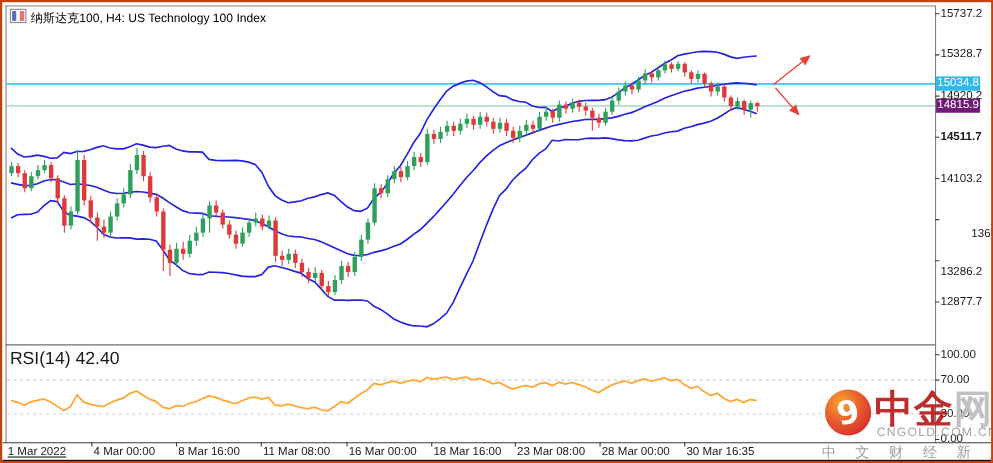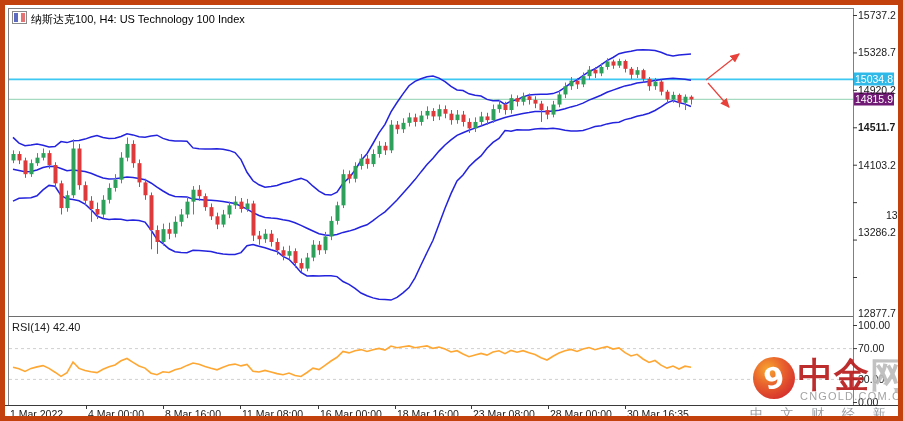--- a/index.html
+++ b/index.html
@@ -1,33 +1,33 @@
 <!DOCTYPE html>
 <html><head>
 <meta charset="utf-8">
 <style>
   html,body{margin:0;padding:0;background:#e8e8e8;}
   .chart-window{
     position:relative;width:903px;height:421px;background:#ffffff;
     font-family:"Liberation Sans", sans-serif;overflow:hidden;
-    box-sizing:border-box;border:5px solid #c2410c;
+    box-sizing:border-box;border:2px solid #c2410c;
   }
   #plot{position:absolute;left:0;top:0;}
   .hdr{position:absolute;left:26px;top:7px;font-size:11px;color:#000;white-space:nowrap;}
   .hdr-icon{position:absolute;left:7px;top:6px;width:13px;height:11px;border:1px solid #8a8a8a;background:#fff;}
   .hdr-icon span{position:absolute;top:1px;bottom:1px;}
   .axis-label{position:absolute;font-size:10.5px;color:#1a1a1a;white-space:nowrap;}
   .price-label{left:853px;transform:translateY(-50%);}
   .time-label{top:403px;}
   .hl-label{
     position:absolute;left:849px;width:40px;height:13px;line-height:13px;
     color:#fff;font-size:10.5px;text-align:center;transform:translateY(-50%);
     white-space:nowrap;
   }
-  .rsi-title{position:absolute;left:7px;top:316px;font-size:11px;color:#1a1a1a;}
+  .rsi-title{position:absolute;left:7px;top:316px;font-size:16px;color:#1a1a1a;}
   .watermark{position:absolute;left:745px;top:348px;width:158px;height:68px;opacity:.92;}
   .wm-logo{position:absolute;left:2px;top:3px;}
   .wm-brand{position:absolute;left:48px;top:-1px;font-size:35px;font-weight:bold;letter-spacing:1px;white-space:nowrap;}
   .wm-domain{position:absolute;left:50px;top:37px;font-size:11px;color:#9b9b9b;letter-spacing:1.2px;white-space:nowrap;}
   .wm-tagline{position:absolute;left:0px;top:52px;font-size:13px;color:#8f9498;letter-spacing:7px;white-space:nowrap;}
 </style>
 </head>
 <body>
 
 <div class="chart-window">
@@ -325,31 +325,31 @@
 
   <div class="rsi-title">RSI(14) 42.40</div>
 
   <div id="price-labels">
       <div class="axis-label price-label" style="top: 10px;">15737.2</div>
       <div class="axis-label price-label" style="top: 47.4286px;">15328.7</div>
       <div class="axis-label price-label" style="top: 84.8571px;">14920.2</div>
       <div class="axis-label price-label" style="top: 122.286px; font-weight: bold;">14511.7</div>
       <div class="axis-label price-label" style="top: 159.714px;">14103.2</div>
       <div class="axis-label price-label" style="top: 210px; margin-left: 28px;">13694.7</div>
-      <div class="axis-label price-label" style="top: 227px;">13286.2</div>
-      <div class="axis-label price-label" style="top: 272px; margin-top: 36px;">12877.7</div>
+      <div class="axis-label price-label" style="top: 245px;">13286.2</div>
+      <div class="axis-label price-label" style="top: 272px;">12877.7</div>
     </div>
   <div id="rsi-labels">
       <div class="axis-label price-label" style="top: 320px;">100.00</div>
       <div class="axis-label price-label" style="top: 343.1px;">70.00</div>
       <div class="axis-label price-label" style="top: 373.9px;">30.00</div>
       <div class="axis-label price-label" style="top: 397px;">0.00</div>
     </div>
   <div id="time-labels">
-      <div class="axis-label time-label" style="left: 5px;">1 Mar 2022</div>
+      <div class="axis-label time-label" style="left: 5px; text-decoration: underline;">1 Mar 2022</div>
       <div class="axis-label time-label" style="left: 83px;">4 Mar 00:00</div>
       <div class="axis-label time-label" style="left: 160px;">8 Mar 16:00</div>
       <div class="axis-label time-label" style="left: 237px;">11 Mar 08:00</div>
       <div class="axis-label time-label" style="left: 315px;">16 Mar 00:00</div>
       <div class="axis-label time-label" style="left: 392px;">18 Mar 16:00</div>
       <div class="axis-label time-label" style="left: 468px;">23 Mar 08:00</div>
       <div class="axis-label time-label" style="left: 545px; text-align: center;">28 Mar 00:00</div>
       <div class="axis-label time-label" style="left: 622px;">30 Mar 16:35</div>
     </div>
 

